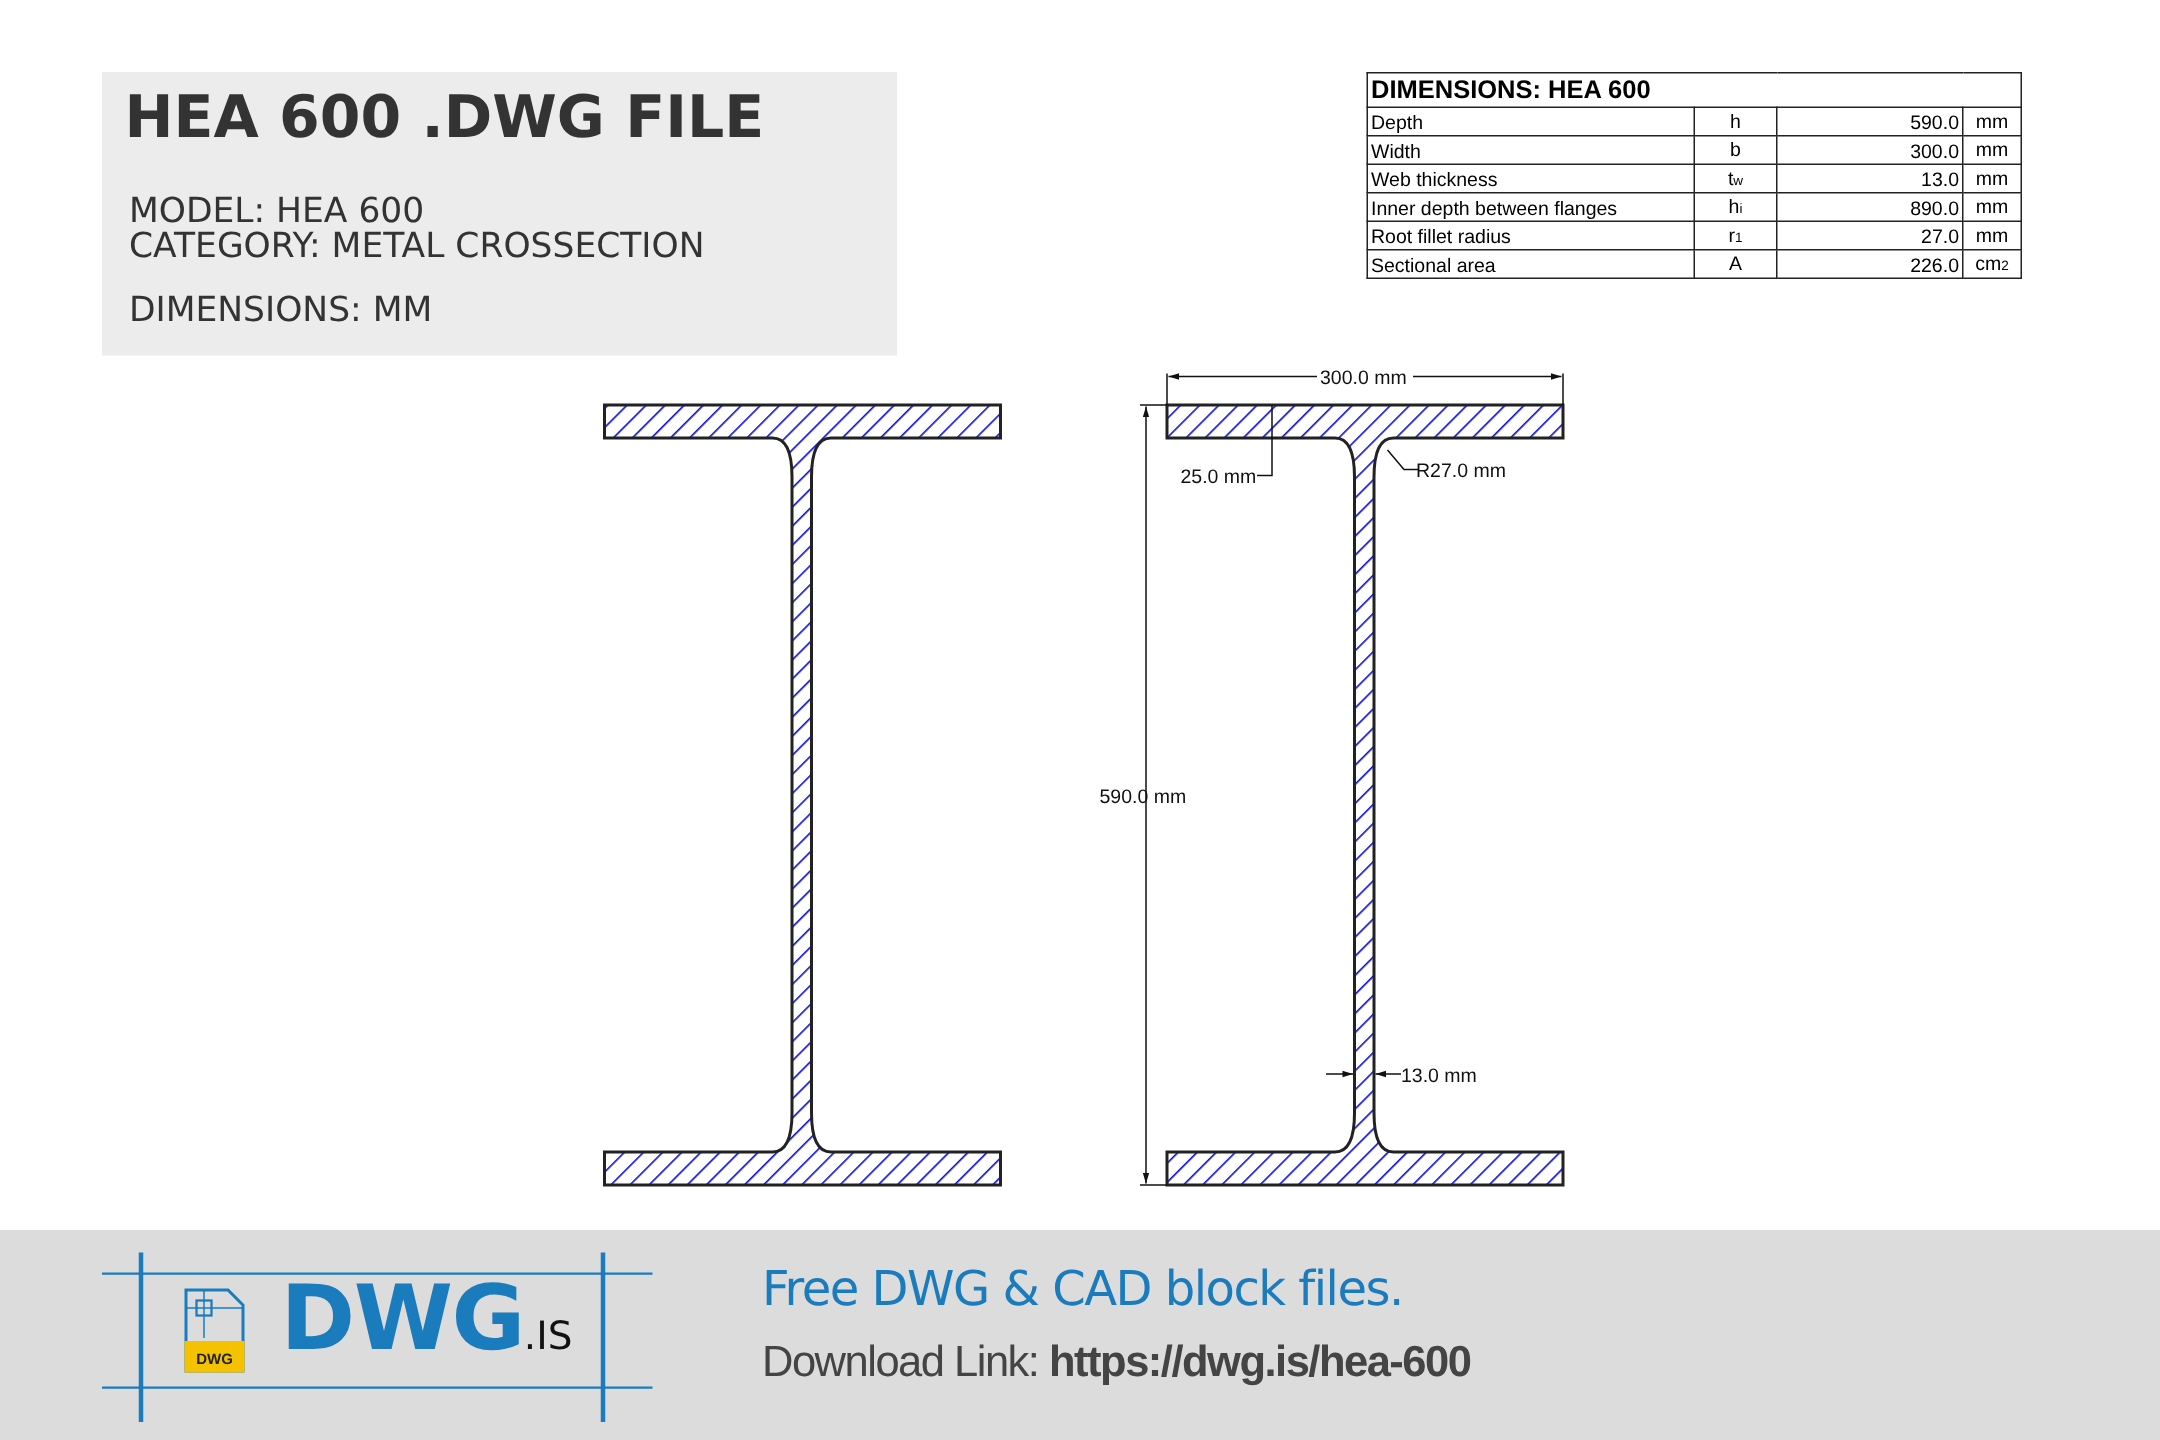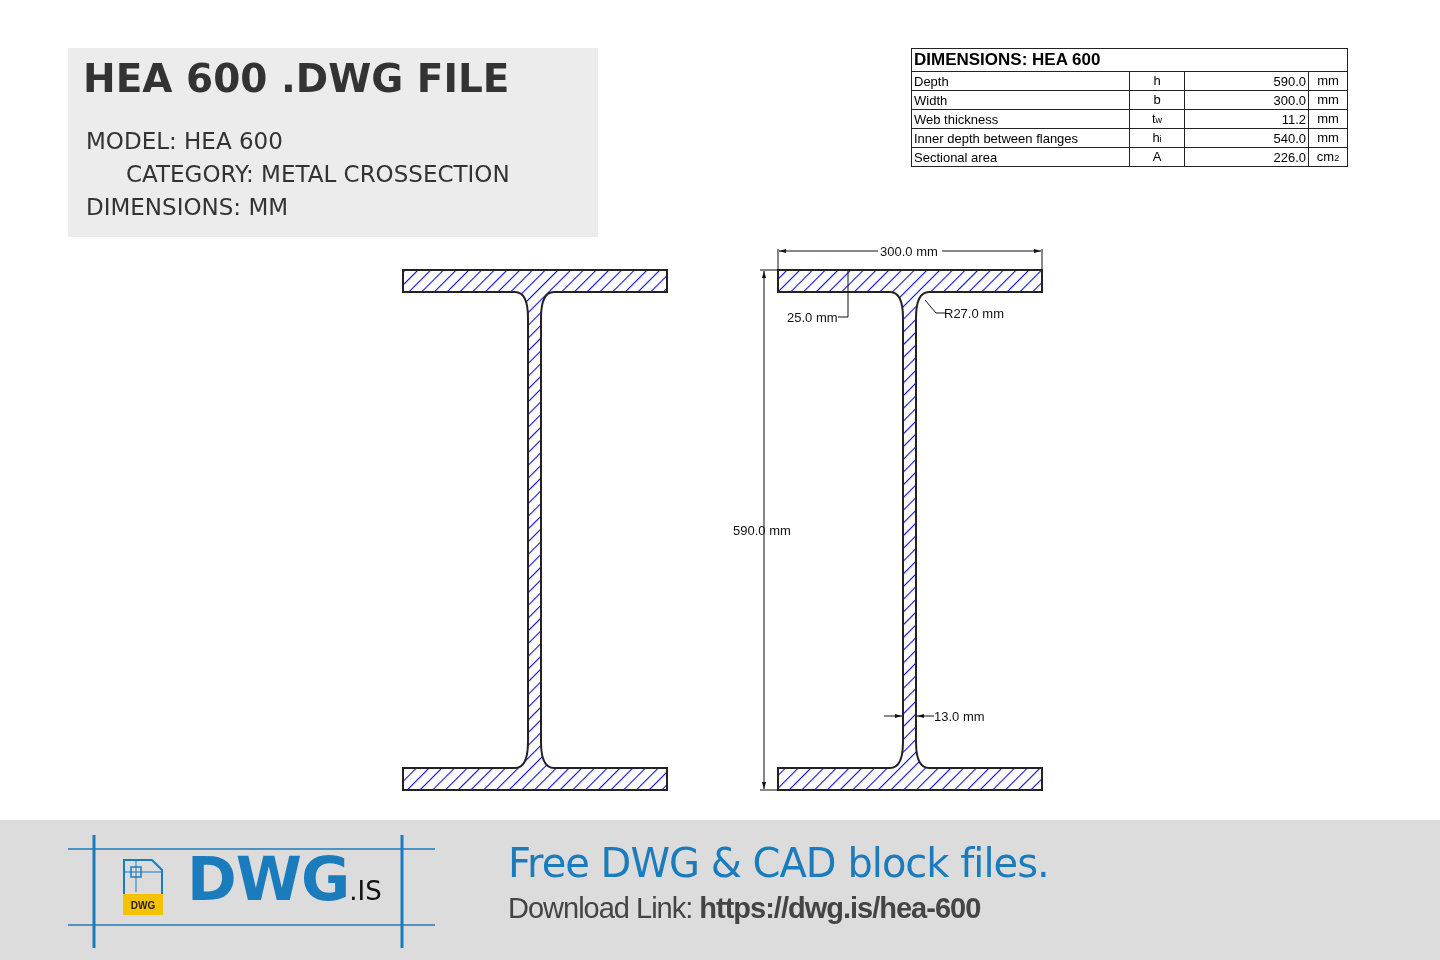--- a/index.html
+++ b/index.html
@@ -13,31 +13,31 @@
   .c-label { width:213px; text-align:left; }
   .c-sym { width:50px; text-align:center; }
   .c-val { width:119px; text-align:right; }
   .c-unit { width:34px; text-align:center; }
   .sub { font-size:9px; }
   .drawing { position:absolute; left:0; top:0; }
   .dim-text { font-family:"Liberation Sans", sans-serif; font-size:13px; fill:#111; }
   .footer { position:absolute; left:0; top:820px; width:1440px; height:140px; background:#dcdcdc; }
   .logo-text { position:absolute; left:187px; top:24px; font-family:"DejaVu Sans", sans-serif; font-weight:bold; font-size:60px; color:#1a7bbd; letter-spacing:-1px; white-space:nowrap; }
   .logo-is { font-size:26px; color:#111; font-weight:normal; letter-spacing:0; }
-  .tagline { position:absolute; left:508px; top:20px; font-family:"DejaVu Sans", sans-serif; font-size:40px; color:#1a7bbd; white-space:nowrap; letter-spacing:-1px; }
+  .tagline { position:absolute; left:508px; top:20px; font-family:"DejaVu Sans", sans-serif; font-size:32px; color:#1a7bbd; white-space:nowrap; letter-spacing:-1px; }
   .download { position:absolute; left:508px; top:72px; font-family:Liberation Sans, sans-serif; font-size:29px; color:#444; white-space:nowrap; letter-spacing:-1px; }
   .download b { color:#444; }
 </style>
 </head>
 <body>
 
 <div class="info-box">
   <div class="info-title">HEA 600 .DWG FILE</div>
   <div class="info-line" style="top:80px;">MODEL:  HEA 600</div>
-  <div class="info-line" style="top:113px;margin-left:40px;">CATEGORY:  METAL CROSSECTION</div>
+  <div class="info-line" style="top:103px;">CATEGORY:  METAL CROSSECTION</div>
   <div class="info-line" style="top:146px;">DIMENSIONS:  MM</div>
 </div>
 
 <table class="dim-table">
   <tbody>
       <tr>
         <td class="hdr" colspan="4">DIMENSIONS: HEA 600</td>
       </tr>
   <tr>
     <td class="c-label">Depth</td>
@@ -47,27 +47,33 @@
   </tr>
   <tr>
     <td class="c-label">Width</td>
     <td class="c-sym"><span>b</span><span class="sub"></span></td>
     <td class="c-val">300.0</td>
     <td class="c-unit"><span>mm</span><span class="sub"></span></td>
   </tr>
   <tr>
     <td class="c-label">Web thickness</td>
     <td class="c-sym"><span>t</span><span class="sub">w</span></td>
-    <td class="c-val">11.2</td>
+    <td class="c-val">13.0</td>
     <td class="c-unit"><span>mm</span><span class="sub"></span></td>
   </tr>
   <tr>
     <td class="c-label">Inner depth between flanges</td>
     <td class="c-sym"><span>h</span><span class="sub">i</span></td>
-    <td class="c-val">540.0</td>
+    <td class="c-val">890.0</td>
+    <td class="c-unit"><span>mm</span><span class="sub"></span></td>
+  </tr>
+  <tr>
+    <td class="c-label">Root fillet radius</td>
+    <td class="c-sym"><span>r</span><span class="sub">1</span></td>
+    <td class="c-val">27.0</td>
     <td class="c-unit"><span>mm</span><span class="sub"></span></td>
   </tr>
   <tr>
     <td class="c-label">Sectional area</td>
     <td class="c-sym"><span>A</span><span class="sub"></span></td>
     <td class="c-val">226.0</td>
     <td class="c-unit"><span>cm</span><span class="sub">2</span></td>
   </tr>
 </tbody>
   </table>

